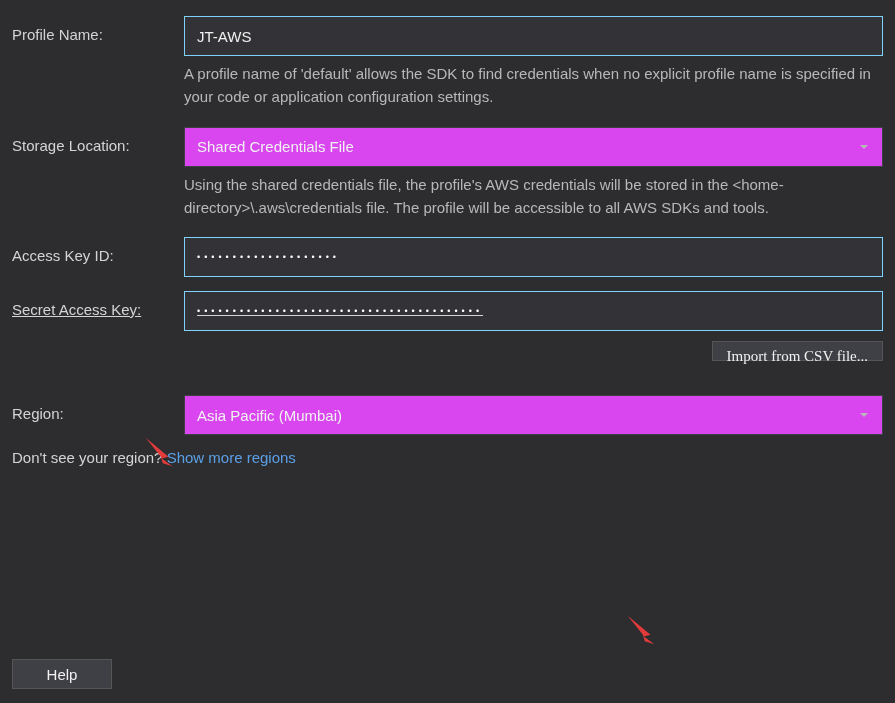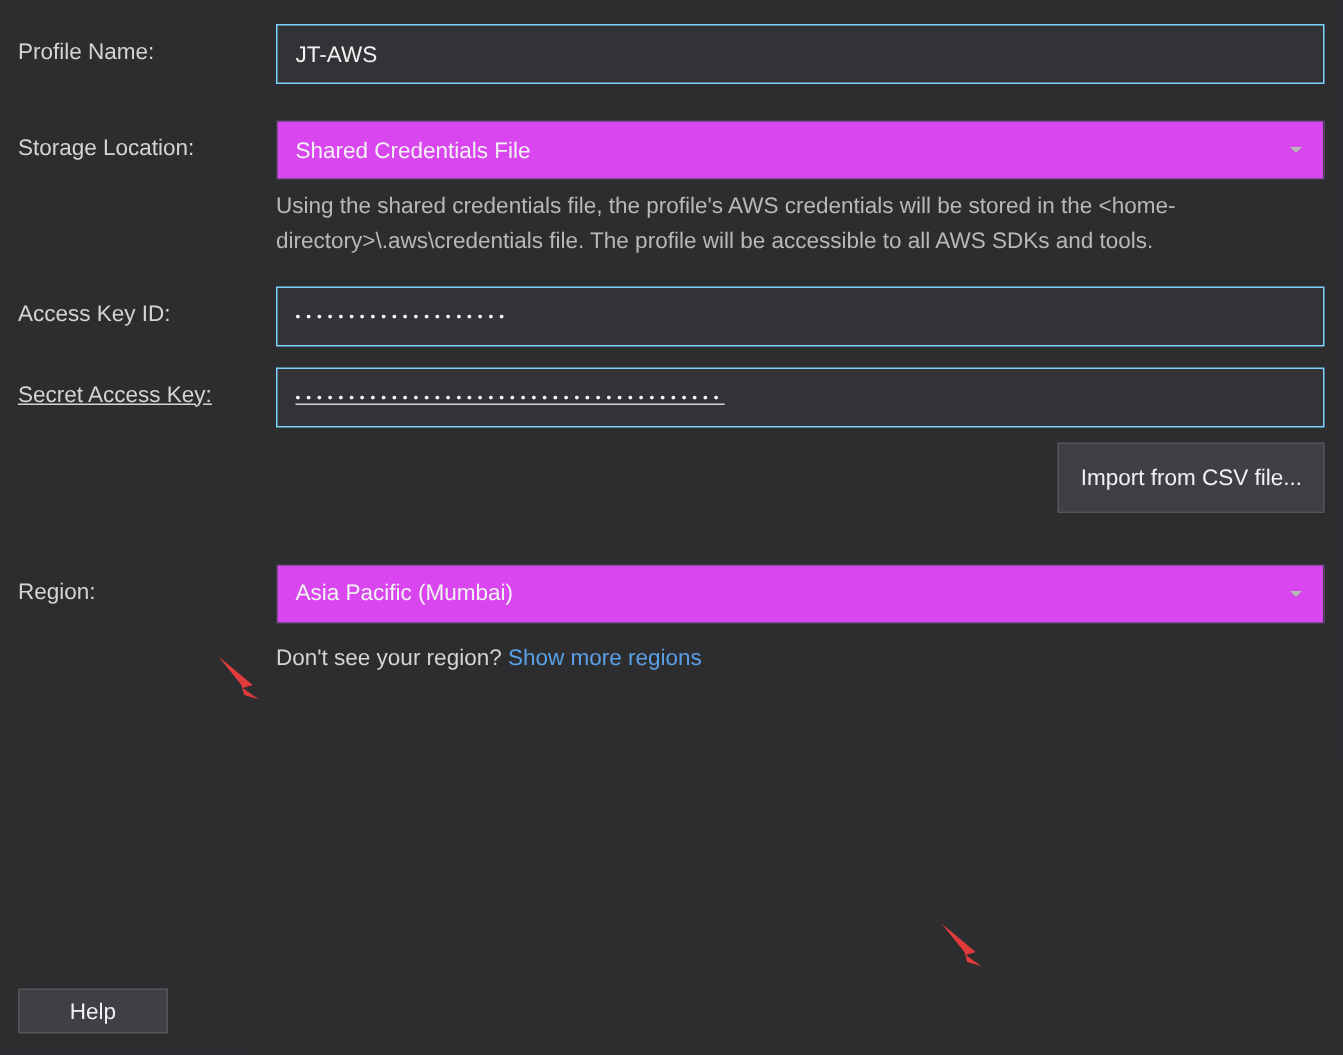--- a/index.html
+++ b/index.html
@@ -84,23 +84,23 @@
       display: flex;
       justify-content: flex-end;
       margin-bottom: 10px;
     }
     .import-btn {
       background: #3f3f46;
       border: 1px solid #555;
       color: #f1f1f1;
       padding: 6px 14px;
       font-size: 15px;
-      font-family: Liberation Sans, sans-serif;
+      font-family: Liberation Serif, serif;
       cursor: default;
-      height: 47px;
+      height: 20px;
     }
     .region-hint {
       color: #d4d4d4;
       margin-top: 4px;
     }
     .link {
       color: #5aa0e6;
       cursor: pointer;
     }
     .arrow {
@@ -138,20 +138,21 @@
 <body>
 
 <div class="form-row">
   <div class="label-col">Profile Name:</div>
   <div class="ctrl-col">
     <input type="text" class="text-input" value="JT-AWS" style="">
   </div>
 </div>
 <div class="hint-row">
   <div class="label-col"></div>
+  <div class="ctrl-col hint-text">A profile name of 'default' allows the SDK to find credentials when no explicit profile name is specified in your code or application configuration settings.</div>
 </div>
 
 <div class="form-row">
   <div class="label-col">Storage Location:</div>
   <div class="ctrl-col">
     <div class="select-box">
       <span>Shared Credentials File</span>
       <span class="caret"></span>
     </div>
   </div>
@@ -185,21 +186,21 @@
 
 <div class="form-row" style="position:relative; margin-top:34px;">
   <div class="label-col">Region:</div>
   <div class="ctrl-col">
     <div class="select-box">
       <span>Asia Pacific (Mumbai)</span>
       <span class="caret"></span>
     </div>
   </div>
 </div>
-<div class="hint-row" style="margin-top:10px;">
+<div class="hint-row" style="margin-top:10px;flex-direction:column;">
   <div class="label-col"></div>
   <div class="ctrl-col region-hint">
     <span>Don't see your region?  </span>
     <span class="link">Show more regions</span>
   </div>
 </div>
 
 <svg class="arrow" style="left:140px; top:432px;" viewBox="0 0 40 40">
   <path d="M6 6 L30 26 L23 28 L34 36 L24 33 L22 26 L6 6 Z" fill="#e23b3b"></path>
 </svg>

